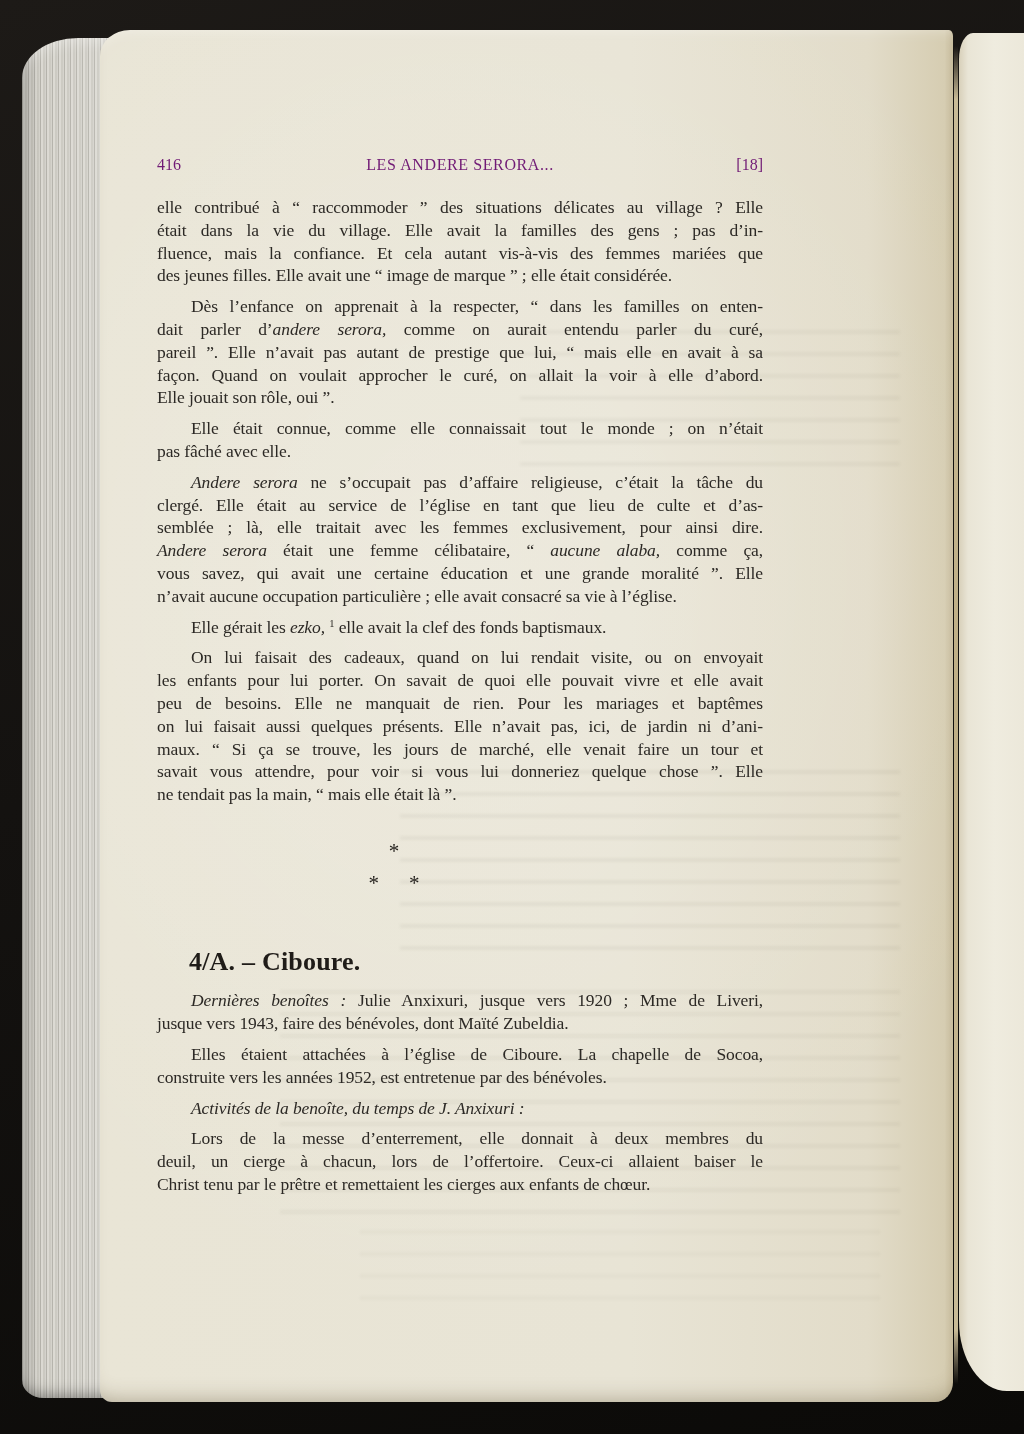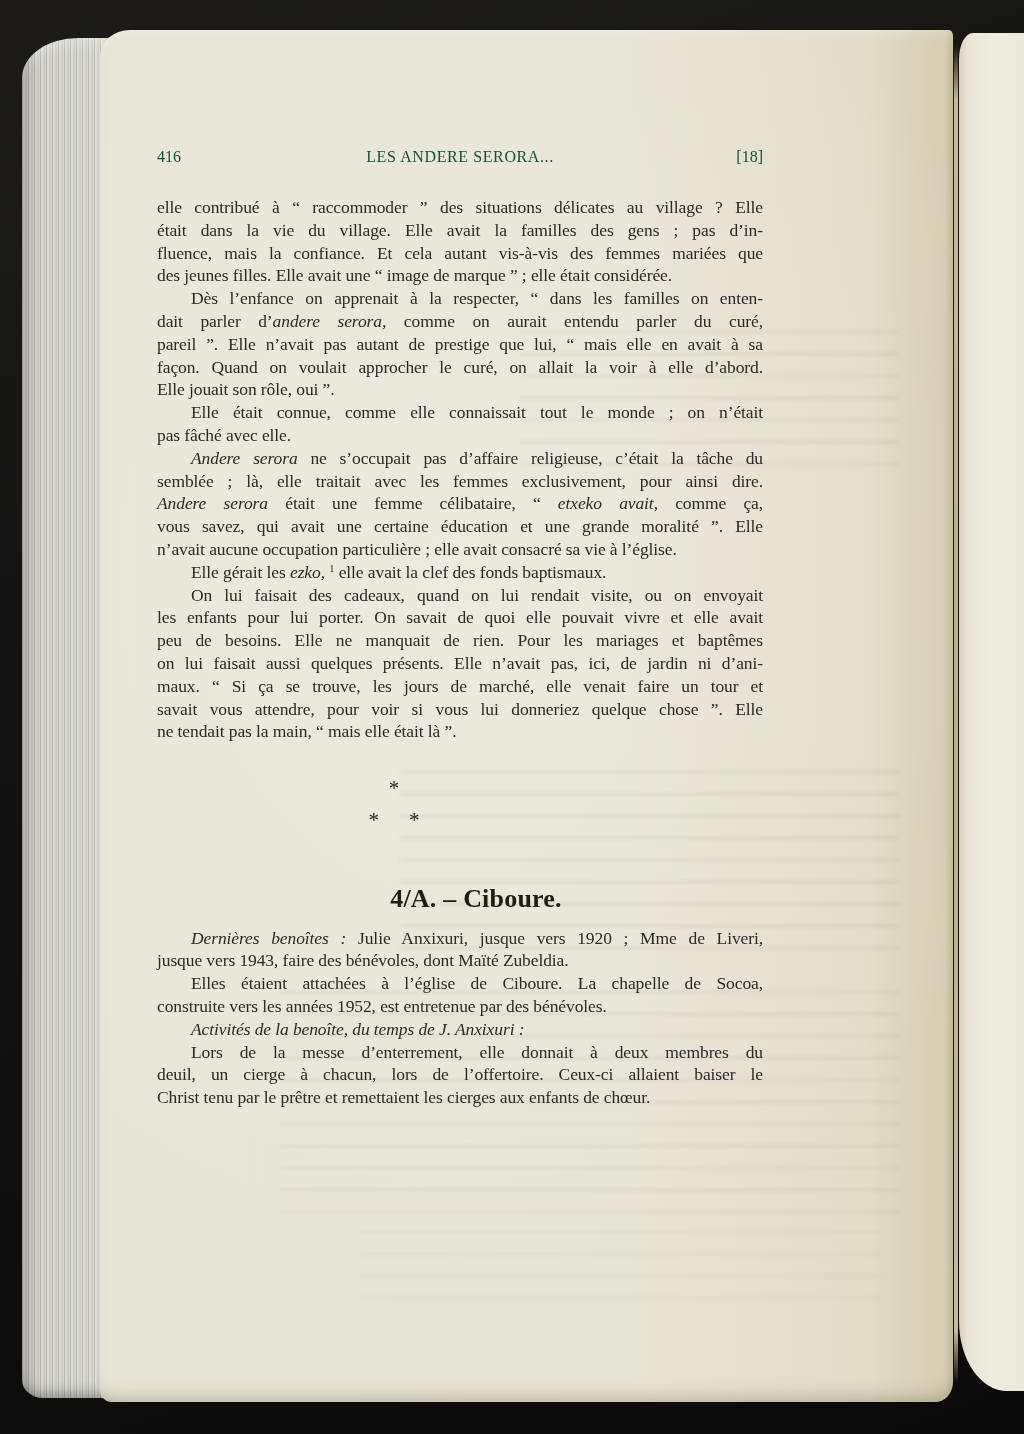--- a/index.html
+++ b/index.html
@@ -22,41 +22,41 @@
       radial-gradient(120% 90% at 42% 40%, rgba(255,255,255,.20), rgba(255,255,255,0) 60%),
       linear-gradient(90deg,#e9e5d6 0%,#e8e4d5 62%,#e2dcc9 90%,#d6cdb2 99%,#c9bd9e 100%),
       #e8e4d5;
     border-radius:30px 4px 18px 12px / 26px 6px 20px 12px;
     box-shadow:inset 0 10px 16px -12px rgba(255,255,255,.5), inset 0 -18px 22px -18px rgba(90,75,45,.45);}
   
   .page-right{position:absolute;left:959px;top:33px;width:65px;height:1358px;
     background:linear-gradient(90deg,#d8d0ba 0,#e9e5d6 14%,#efecdf 55%,#ece8da 100%);
     border-radius:14px 0 0 48px / 26px 0 0 70px;}
   
-  .header{position:absolute;left:157px;top:148px;width:606px;display:grid;
-    grid-template-columns:1fr auto 1fr;align-items:baseline;color:#14532d;font-size:16px;}
+  .header{position:absolute;left:157px;top:156px;width:606px;display:grid;
+    grid-template-columns:1fr auto 1fr;align-items:baseline;color:#701a75;font-size:16px;}
   .header .num{justify-self:start;}
   .header .title{letter-spacing:.6px;}
   .header .issue{justify-self:end;}
   
   .textcol{position:absolute;left:157px;top:196px;width:606px;color:#2c2925;
     font-size:17.5px;line-height:22.8px;letter-spacing:-0.1px;}
-  .para + .para{margin-top:0;}
+  .para + .para{margin-top:8px;}
   .line{text-align:justify;text-align-last:justify;}
   .line.last{text-align-last:left;}
   .line.first{text-indent:34px;}
   sup{font-size:10.5px;line-height:0;vertical-align:6px;}
   
   .asterism{margin-top:34px;text-align:center;font-size:21px;color:#26231f;
     transform:translateX(-66px);}
   .ast-row{margin-top:9px;}
   .ast-row span + span{margin-left:30px;}
   
   .heading{margin:56px 0 0 32px;font-size:26px;font-weight:bold;color:#1f1c18;
-    letter-spacing:.2px;text-align:center;}
+    letter-spacing:.2px;}
   .block2{margin-top:16px;}
   
   .ghost{position:absolute;opacity:.10;filter:blur(1.4px);pointer-events:none;
     background:repeating-linear-gradient(180deg,rgba(104,98,80,.55) 0 4px,rgba(104,98,80,0) 4px 22px);}
   .g1{left:420px;top:300px;width:380px;height:140px;}
   .g2{left:300px;top:740px;width:500px;height:190px;opacity:.12;}
   .g3{left:180px;top:960px;width:620px;height:230px;opacity:.11;}
   .g4{left:260px;top:1200px;width:520px;height:70px;opacity:.07;}
 </style>
 </head>
@@ -93,22 +93,23 @@
           <div class="line"><span>pareil ”. Elle n’avait pas autant de prestige que lui, “ mais elle en avait à sa</span></div>
           <div class="line"><span>façon. Quand on voulait approcher le curé, on allait la voir à elle d’abord.</span></div>
           <div class="line last"><span>Elle jouait son rôle, oui ”.</span></div>
         </div>
         <div class="para">
           <div class="line first"><span>Elle était connue, comme elle connaissait tout le monde ; on n’était</span></div>
           <div class="line last"><span>pas fâché avec elle.</span></div>
         </div>
         <div class="para">
           <div class="line first"><i>Andere serora</i><span> ne s’occupait pas d’affaire religieuse, c’était la tâche du</span></div>
+          <div class="line"><span>clergé. Elle était au service de l’église en tant que lieu de culte et d’as-</span></div>
           <div class="line"><span>semblée ; là, elle traitait avec les femmes exclusivement, pour ainsi dire.</span></div>
-          <div class="line"><i>Andere serora</i><span> était une femme célibataire, “ </span><i>etxeko avait,</i><span> comme ça,</span></div>
+          <div class="line"><i>Andere serora</i><span> était une femme célibataire, “ </span><i>aucune alaba,</i><span> comme ça,</span></div>
           <div class="line"><span>vous savez, qui avait une certaine éducation et une grande moralité ”. Elle</span></div>
           <div class="line last"><span>n’avait aucune occupation particulière ; elle avait consacré sa vie à l’église.</span></div>
         </div>
         <div class="para">
           <div class="line last first"><span>Elle gérait les </span><i>ezko,</i><span> </span><sup>1</sup><span> elle avait la clef des fonds baptismaux.</span></div>
         </div>
         <div class="para">
           <div class="line first"><span>On lui faisait des cadeaux, quand on lui rendait visite, ou on envoyait</span></div>
           <div class="line"><span>les enfants pour lui porter. On savait de quoi elle pouvait vivre et elle avait</span></div>
           <div class="line"><span>peu de besoins. Elle ne manquait de rien. Pour les mariages et baptêmes</span></div>

